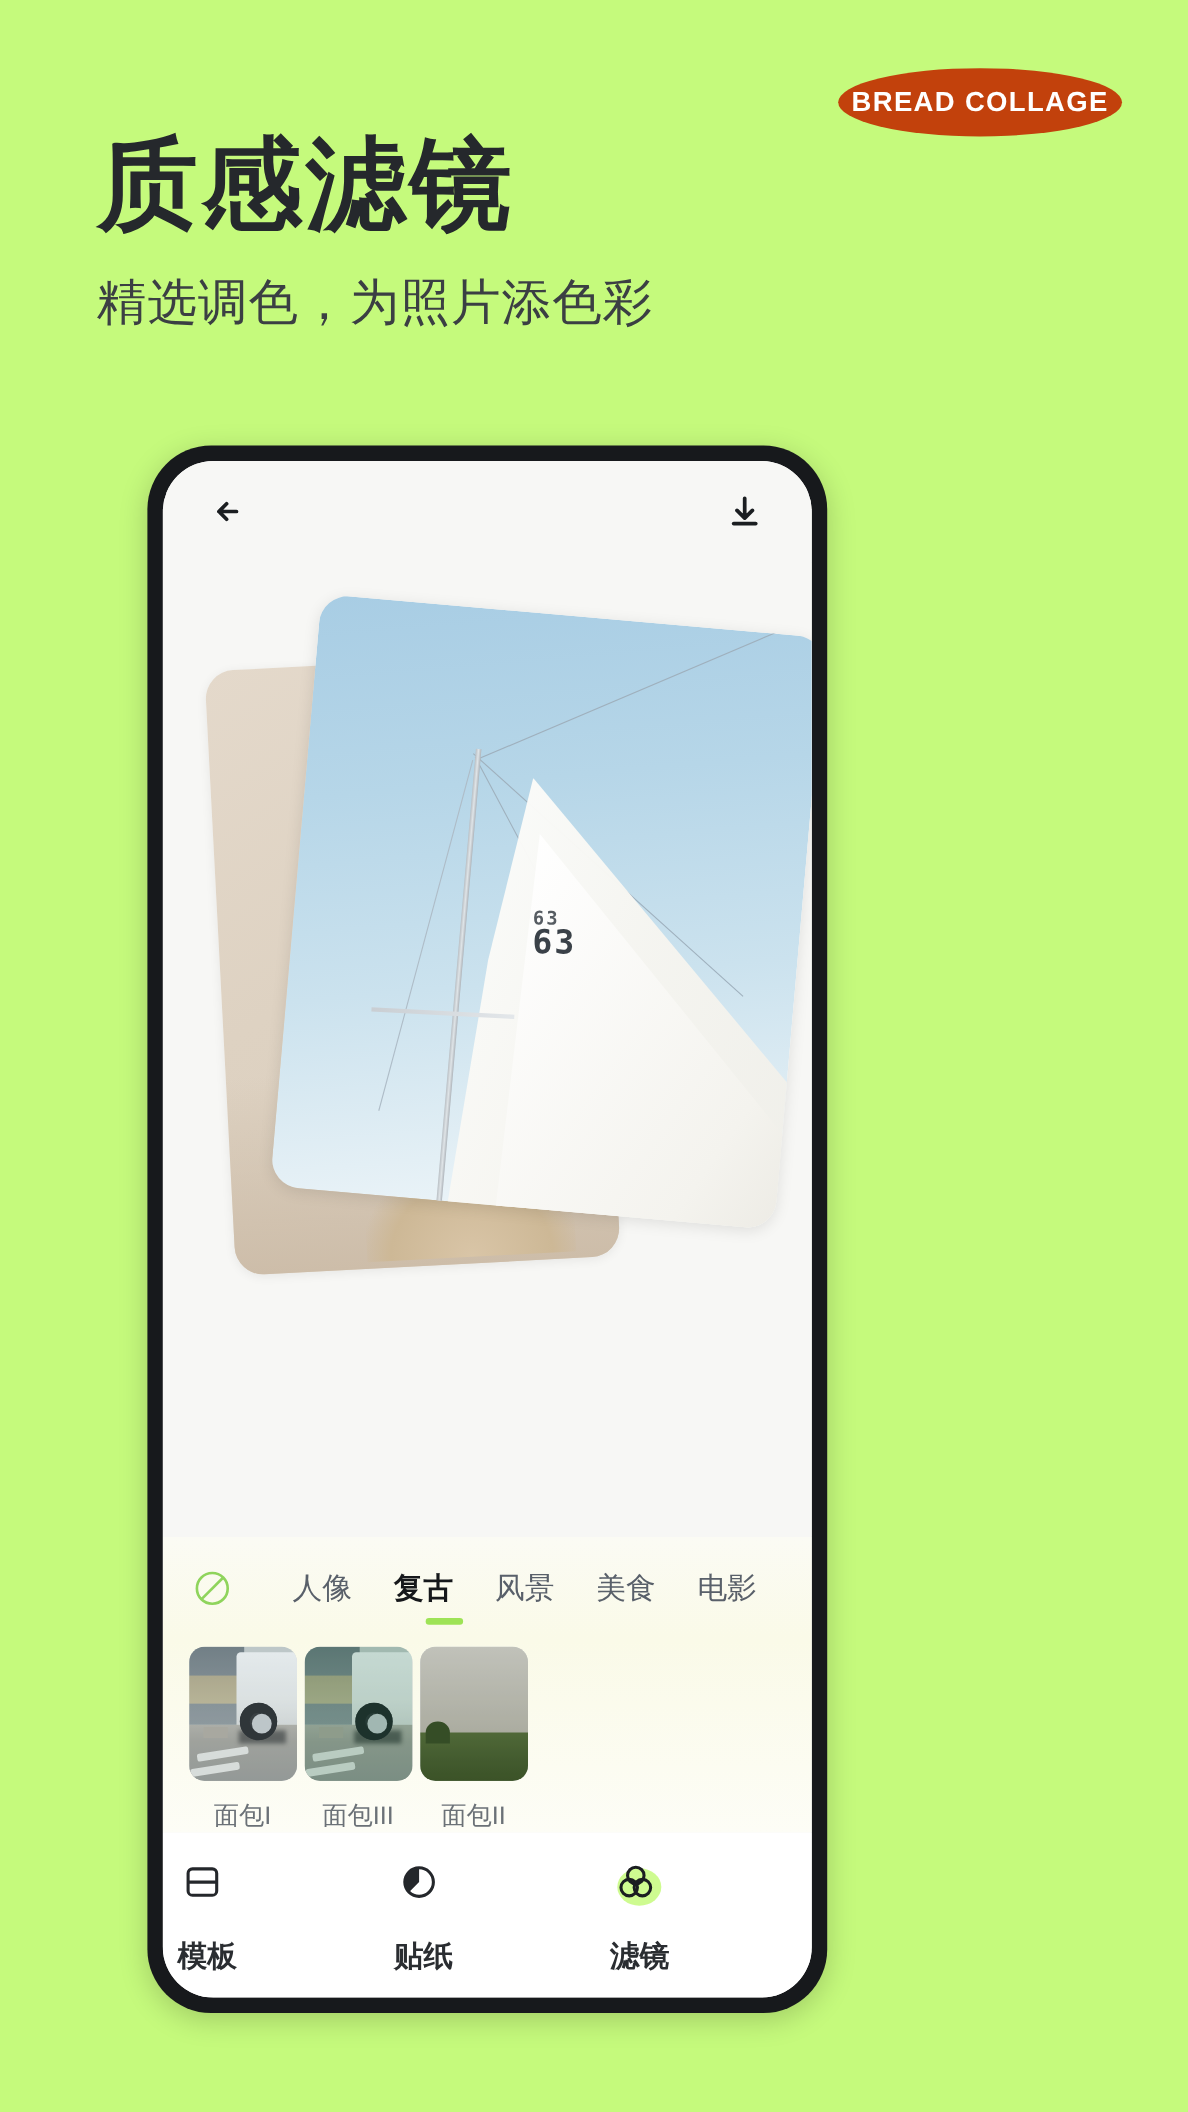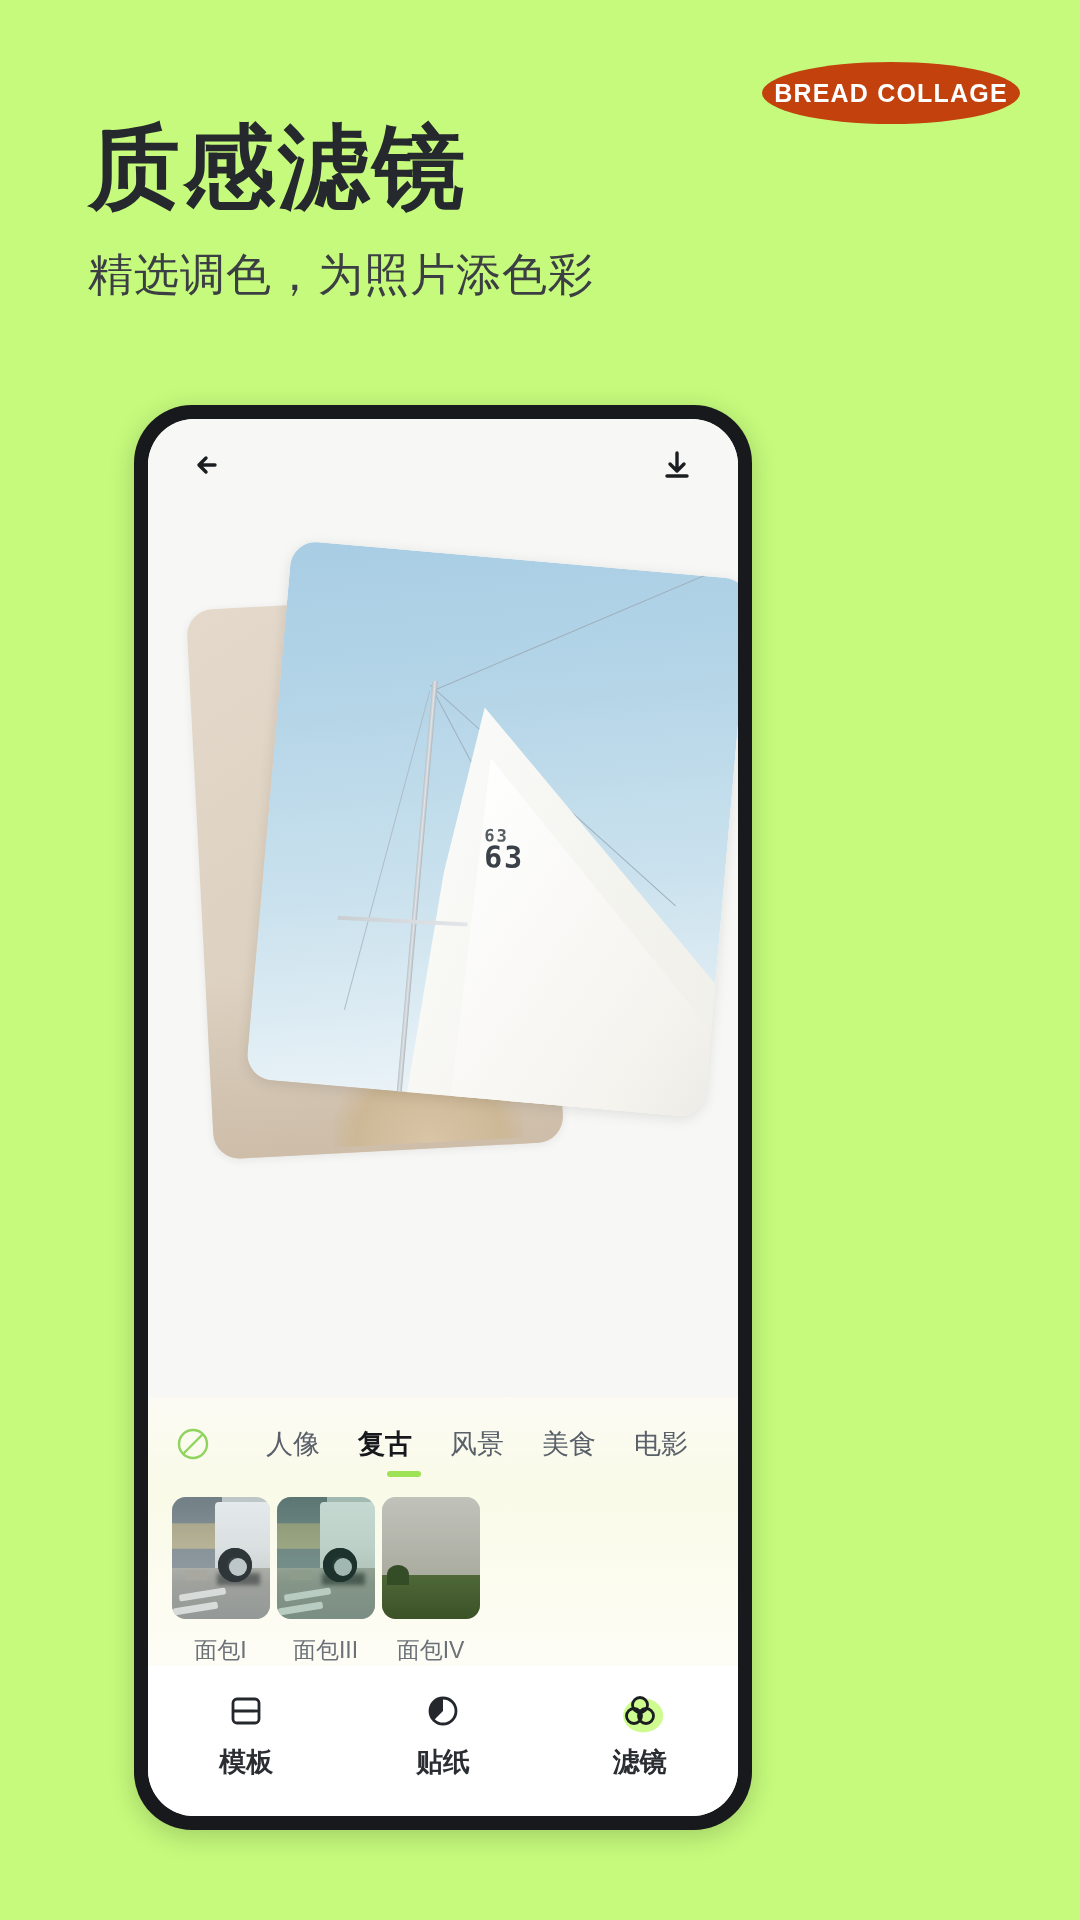--- a/index.html
+++ b/index.html
@@ -256,21 +256,21 @@
   
   .bottomnav {
     flex:0 0 auto;
     height:150px;
     background:#ffffff;
     display:flex; align-items:flex-start; justify-content:space-around;
     padding-top:22px;
   }
   .nav-item {
     width:170px;
-    display:flex; flex-direction:column; align-items:center; gap:10px;
+    display:flex; flex-direction:column; align-items:flex-start; gap:26px;
   }
   .nav-icon { width:46px; height:46px; display:flex; align-items:center; justify-content:center; position:relative; }
   .nav-item.active .nav-icon::before {
     content:""; position:absolute; left:50%; top:52%;
     transform:translate(-42%,-40%);
     width:40px; height:34px; border-radius:50%;
     background:#c5fa7c; opacity:0.85; z-index:0;
   }
   .nav-icon svg { position:relative; z-index:1; }
   .nav-label { font-size:27px; color:#2a2d31; font-weight:600; }
@@ -399,21 +399,21 @@
 
         <div class="thumb-item">
           <div class="thumb">
             <div class="field">
               <div class="fsky" style="background:linear-gradient(180deg,#d8d8d2 0%,#c9c9c0 55%,#bdbdb2 100%)"></div>
               <div class="fgrass" style="background:linear-gradient(180deg,#4e6b33 0%,#3e5a28 60%,#35501f 100%)"></div>
               <div class="bush" style="background:#2e4a1e"></div>
             </div>
             <div class="tint" style="background:rgba(90,95,80,0.18)"></div>
           </div>
-          <div class="thumb-label">面包IV</div>
+          <div class="thumb-label">面包II</div>
         </div>
 
 
       </div>
     </div>
 
     <div class="bottomnav">
 
       <div class="nav-item">
         <span class="nav-icon">

